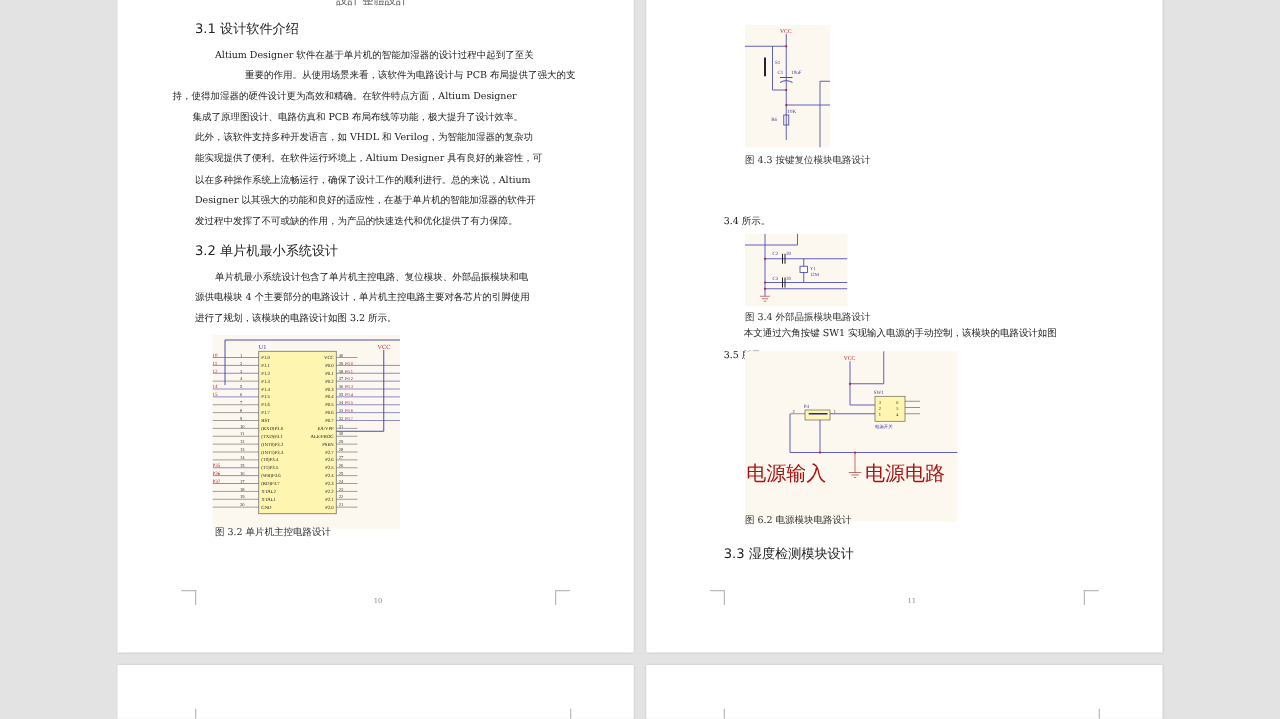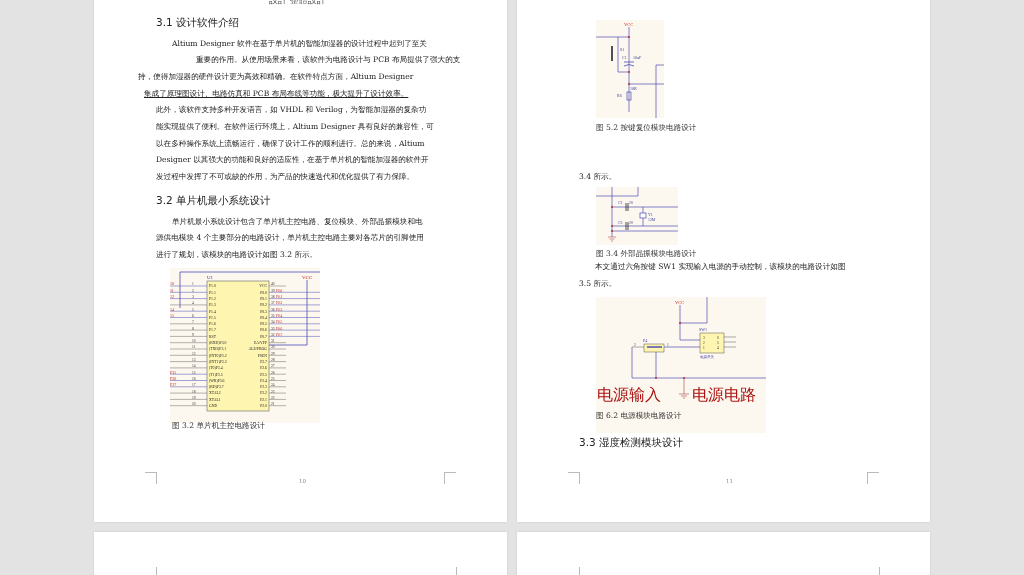--- a/index.html
+++ b/index.html
@@ -25,21 +25,21 @@
 
 <div class="page p10">
   <div class="abs top-heading" style="left:175px; top:4px; color:#555;">設計 整體設計</div>
 
   <div class="abs h2" style="left:62px; top:26px;">3.1  设计软件介绍</div>
 
   <div>
     <div class="abs body-line" style="left:78px; top:46px;">Altium Designer 软件在基于单片机的智能加湿器的设计过程中起到了至关</div>
     <div class="abs body-line" style="left:62px; top:62px;margin-left:40px;">重要的作用。从使用场景来看，该软件为电路设计与 PCB 布局提供了强大的支</div>
     <div class="abs body-line" style="left:44px; top:79px;">持，使得加湿器的硬件设计更为高效和精确。在软件特点方面，Altium Designer</div>
-    <div class="abs body-line" style="left:50px; top:96px;text-decoration:underline;">集成了原理图设计、电路仿真和 PCB 布局布线等功能，极大提升了设计效率。</div>
+    <div class="abs body-line" style="left:60px; top:96px;">集成了原理图设计、电路仿真和 PCB 布局布线等功能，极大提升了设计效率。</div>
     <div class="abs body-line" style="left:62px; top:112px;">此外，该软件支持多种开发语言，如 VHDL 和 Verilog，为智能加湿器的复杂功</div>
     <div class="abs body-line" style="left:62px; top:129px;">能实现提供了便利。在软件运行环境上，Altium Designer 具有良好的兼容性，可</div>
     <div class="abs body-line" style="left:62px; top:146px;">以在多种操作系统上流畅运行，确保了设计工作的顺利进行。总的来说，Altium</div>
     <div class="abs body-line" style="left:62px; top:162px;">Designer 以其强大的功能和良好的适应性，在基于单片机的智能加湿器的软件开</div>
     <div class="abs body-line" style="left:62px; top:179px;">发过程中发挥了不可或缺的作用，为产品的快速迭代和优化提供了有力保障。</div>
   </div>
 
   <div class="abs h2" style="left:62px; top:204px;">3.2  单片机最小系统设计</div>
 
   <div>
@@ -309,21 +309,21 @@
       <line x1="60" y1="45" x2="60" y2="98" stroke="#4a4ab8" stroke-width="0.7"></line>
       <line x1="60" y1="45" x2="68" y2="45" stroke="#4a4ab8" stroke-width="0.7"></line>
       <text x="34" y="70" font-size="4" fill="#3838a0">10K</text>
       <text x="21" y="77" font-size="4" fill="#3838a0">R6</text>
       <rect x="31" y="72" width="4" height="8" fill="none" stroke="#4a4ab8" stroke-width="0.7"></rect>
       <circle cx="33" cy="17" r="0.9" fill="#b22"></circle>
       <circle cx="33" cy="52" r="0.9" fill="#b22"></circle>
       <circle cx="33" cy="64" r="0.9" fill="#b22"></circle>
     </svg>
   </div>
-  <div class="abs caption" style="left:79px; top:133px;">图 5.2  按键复位模块电路设计</div>
+  <div class="abs caption" style="left:79px; top:133px;">图 4.3  按键复位模块电路设计</div>
 
   <div class="abs body-line" style="left:62px; top:179px;">3.4 所示。</div>
 
   <div class="fig" style="left:79px; top:197px; width:82px; height:58px;">
     <svg width="82" height="58" viewBox="0 0 82 58">
       <line x1="0" y1="9" x2="42" y2="9" stroke="#4a4ab8" stroke-width="0.7"></line>
       <line x1="16" y1="0" x2="16" y2="50" stroke="#4a4ab8" stroke-width="0.7"></line>
       <line x1="42" y1="0" x2="42" y2="9" stroke="#4a4ab8" stroke-width="0.7"></line>
       <line x1="16" y1="20" x2="82" y2="20" stroke="#4a4ab8" stroke-width="0.7"></line>
       <line x1="16" y1="39" x2="82" y2="39" stroke="#4a4ab8" stroke-width="0.7"></line>
@@ -346,21 +346,21 @@
       <circle cx="16" cy="20" r="0.9" fill="#b22"></circle>
       <circle cx="16" cy="39" r="0.9" fill="#b22"></circle>
       <circle cx="16" cy="44" r="0.9" fill="#b22"></circle>
     </svg>
   </div>
   <div class="abs caption" style="left:79px; top:259px;">图 3.4  外部晶振模块电路设计</div>
 
   <div class="abs body-line" style="left:78px; top:269px;">本文通过六角按键 SW1 实现输入电源的手动控制，该模块的电路设计如图</div>
   <div class="abs body-line" style="left:62px; top:286px;">3.5 所示。</div>
 
-  <div class="fig" style="left:79px; top:307px; width:170px; height:136px;">
+  <div class="fig" style="left:79px; top:291px; width:170px; height:136px;">
     <svg width="170" height="112" viewBox="0 0 170 112">
       <text x="79" y="7" font-size="4.5" fill="#b22">VCC</text>
       <line x1="84" y1="8" x2="84" y2="43" stroke="#4a4ab8" stroke-width="0.7"></line>
       <line x1="84" y1="26" x2="111" y2="26" stroke="#4a4ab8" stroke-width="0.7"></line>
       <line x1="111" y1="0" x2="111" y2="26" stroke="#4a4ab8" stroke-width="0.7"></line>
       <line x1="84" y1="43" x2="104" y2="43" stroke="#4a4ab8" stroke-width="0.7"></line>
       <rect x="104" y="36" width="24" height="20" fill="#fdf5b0" stroke="#555" stroke-width="0.5"></rect>
       <text x="103" y="34" font-size="4" fill="#3838a0">SW1</text>
       <text x="107" y="42" font-size="3.5" fill="#333">3</text>
       <text x="121" y="42" font-size="3.5" fill="#333">6</text>

